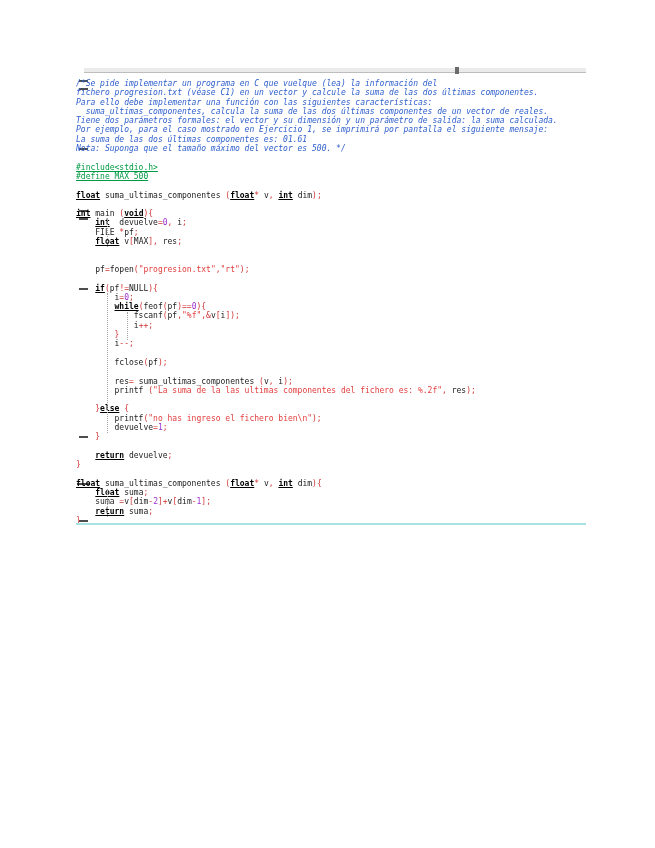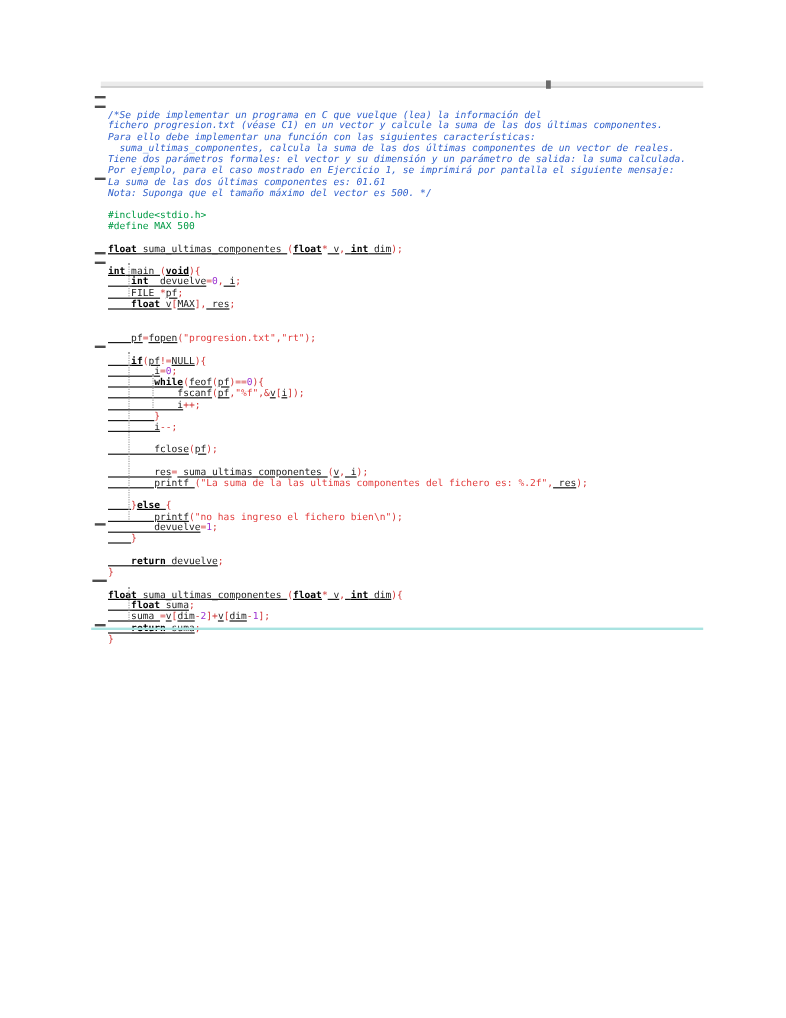--- a/index.html
+++ b/index.html
@@ -5,27 +5,27 @@
   html,body{margin:0;padding:0;width:655px;height:848px;background:#ffffff;overflow:hidden;
             font-family:"DejaVu Sans Mono", monospace;}
   #page{position:relative;width:655px;height:848px;background:#ffffff;}
 
   
   #top-scrollbar{position:absolute;left:84px;top:68px;width:502px;height:4px;
                  background:#ebebeb;border-bottom:1px solid #bdbdbd;}
   #scroll-thumb{position:absolute;left:455px;top:67px;width:4px;height:7px;background:#6b6b6b;}
 
   
-  #code-editor{position:absolute;left:90px;top:79px;width:500px;
-               font-size:8px;line-height:9.3px;white-space:pre;cursor:text;margin-top:12px;}
+  #code-editor{position:absolute;left:76px;top:79px;width:500px;
+               font-size:8px;line-height:9.3px;white-space:pre;cursor:text;}
   .cl{height:9.3px;}
   .tc{color:#3060cc;font-style:italic;}   
-  .tp{color:#009a44;}                     
+  .tp{color:#009a44;text-decoration:underline;}                     
   .tk{color:#000000;font-weight:bold;text-decoration:underline;}    
-  .tt{color:#1a1a1a;text-decoration:underline;}                     
+  .tt{color:#1a1a1a;}                     
   .ts{color:#e23c3c;}                     
   .ty{color:#d03434;}                     
   .tn{color:#9a2fd0;}                     
 
   
   .fold-marker{position:absolute;left:79px;width:9px;height:2px;background:#4d4d4d;}
   .fold-marker.double{height:6px;background:none;border-top:2px solid #4d4d4d;border-bottom:2px solid #4d4d4d;}
   .fold-marker.wide{width:12px;left:77px;}
 
   

